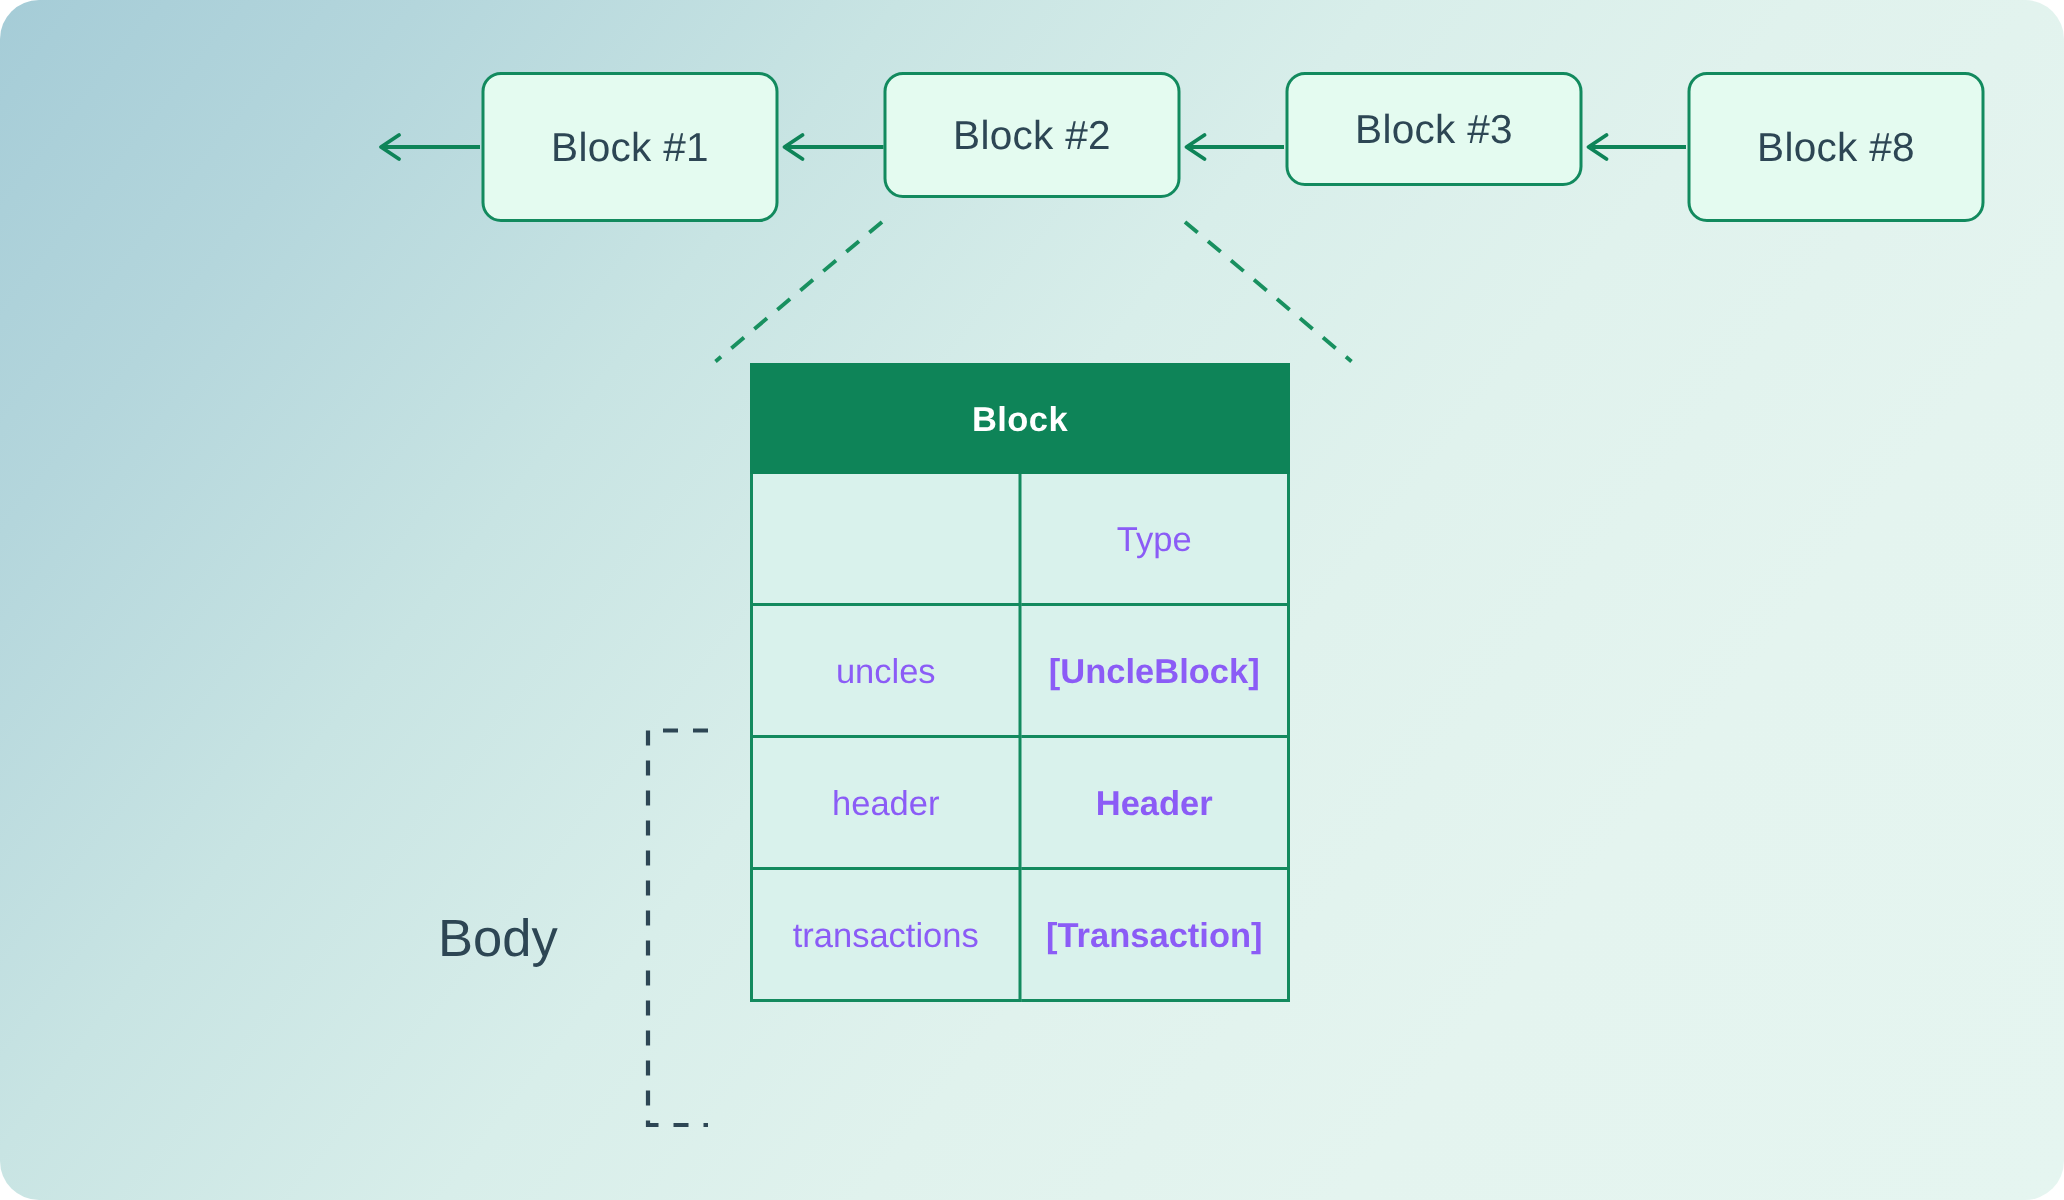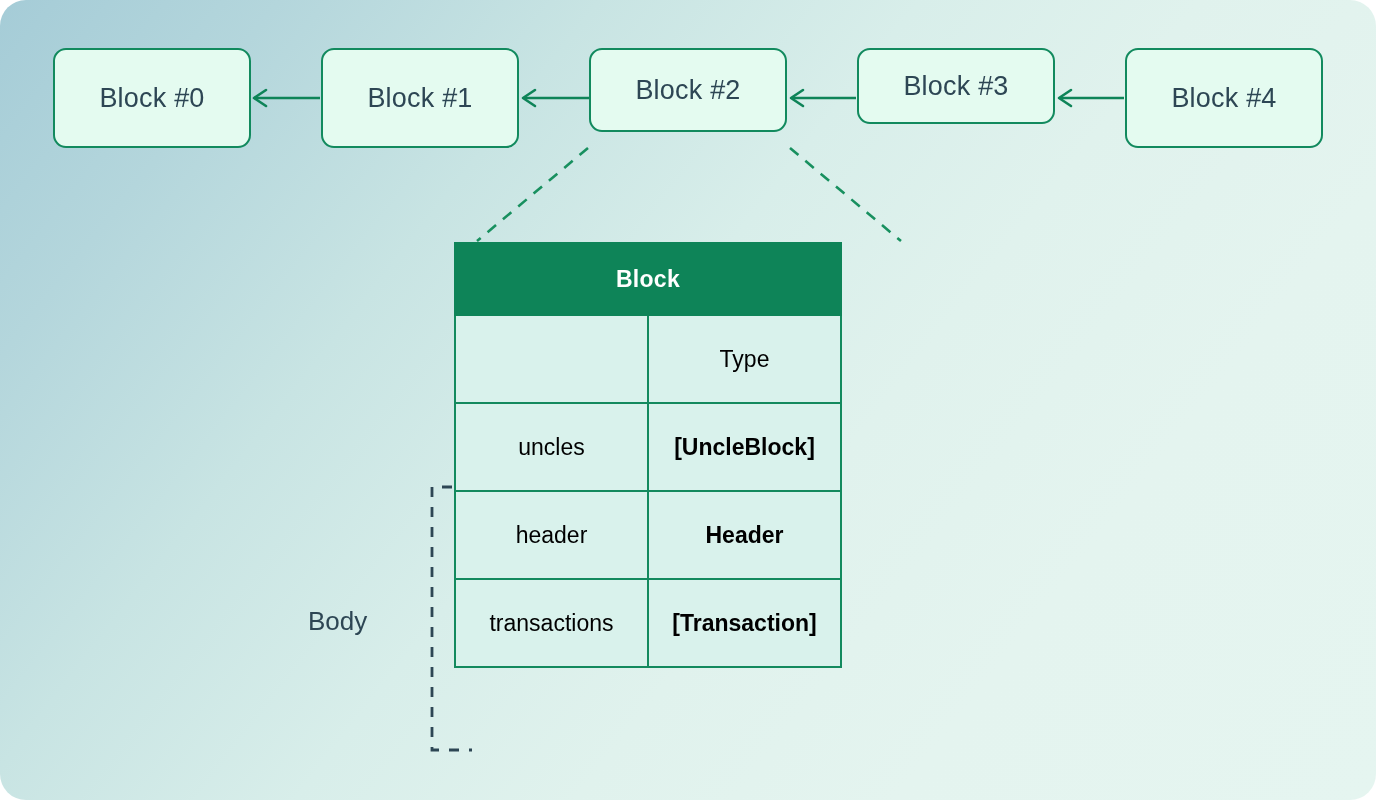--- a/index.html
+++ b/index.html
@@ -49,58 +49,58 @@
     left: 0;
     top: 0;
     width: 1376px;
     height: 800px;
     pointer-events: none;
   }
 
   
   #struct-table {
     position: absolute;
-    left: 454px;
+    left: 500px;
     top: 242px;
-    width: 388px;
+    width: 360px;
     border-collapse: collapse;
     table-layout: fixed;
   }
   #struct-table th.title-cell {
     background: #0e8458;
     color: #ffffff;
     font-size: 23px;
     font-weight: bold;
     height: 68px;
     border: 2.5px solid #0e8458;
     text-align: center;
     letter-spacing: 0.3px;
   }
   #struct-table td {
     border: 2.5px solid #138a5e;
     background: #d9f2ec;
     height: 88px;
     text-align: center;
     vertical-align: middle;
-    color: #000000;
+    color: #8b5cf6;
     font-size: 23px;
     padding: 0 6px;
     box-sizing: border-box;
   }
   #struct-table td.col-field { width: 217px; font-weight: 400; }
   #struct-table td.col-type  { width: 215px; font-weight: bold; }
   #struct-table td.head-blank { font-weight: 400; }
   #struct-table td.head-type  { font-weight: 400; }
 
   
   #body-label {
     position: absolute;
-    left: 308px;
+    left: 292px;
     top: 606px;
-    font-size: 26px;
+    font-size: 35px;
     color: #2d4654;
     white-space: nowrap;
   }
 </style>
 </head>
 <body>
 
 <div id="canvas">
 
   <svg id="wires" viewBox="0 0 1376 800" xmlns="http://www.w3.org/2000/svg">
@@ -124,38 +124,35 @@
       <line x1="1124" y1="98" x2="1061" y2="98" stroke="#0e8458" stroke-width="2.6"></line>
       <polyline points="1071,90 1059,98 1071,106" fill="none" stroke="#0e8458" stroke-width="2.6" stroke-linecap="round" stroke-linejoin="round"></polyline>
     </g>
 
     <line x1="588" y1="148" x2="477" y2="241" stroke="#18905f" stroke-width="2.6" stroke-dasharray="11 9"></line>
     <line x1="790" y1="148" x2="901" y2="241" stroke="#18905f" stroke-width="2.6" stroke-dasharray="11 9"></line>
 
     <polyline points="472,487 432,487 432,750 472,750" fill="none" stroke="#2d4654" stroke-width="2.8" stroke-dasharray="10 10" stroke-linecap="butt"></polyline>
   </svg>
 
-  <div class="chain-block" style="left:53px;  top:48px; width:198px; height:100px;">
-    <span>Block #0</span>
-  </div>
 
   <div class="chain-block" style="left:321px; top:48px; width:198px; height:100px;">
     <span>Block #1</span>
   </div>
 
   <div class="chain-block" style="left:589px; top:48px; width:198px; height:84px;">
     <span>Block #2</span>
   </div>
 
   <div class="chain-block" style="left:857px; top:48px; width:198px; height:76px;">
     <span>Block #3</span>
   </div>
 
   <div class="chain-block" style="left:1125px; top:48px; width:198px; height:100px;">
-    <span>Block #4</span>
+    <span>Block #8</span>
   </div>
 
   <div id="body-label">Body</div>
 
   <table id="struct-table">
     <thead>
       <tr>
         <th class="title-cell" colspan="2">Block</th>
       </tr>
     </thead>

